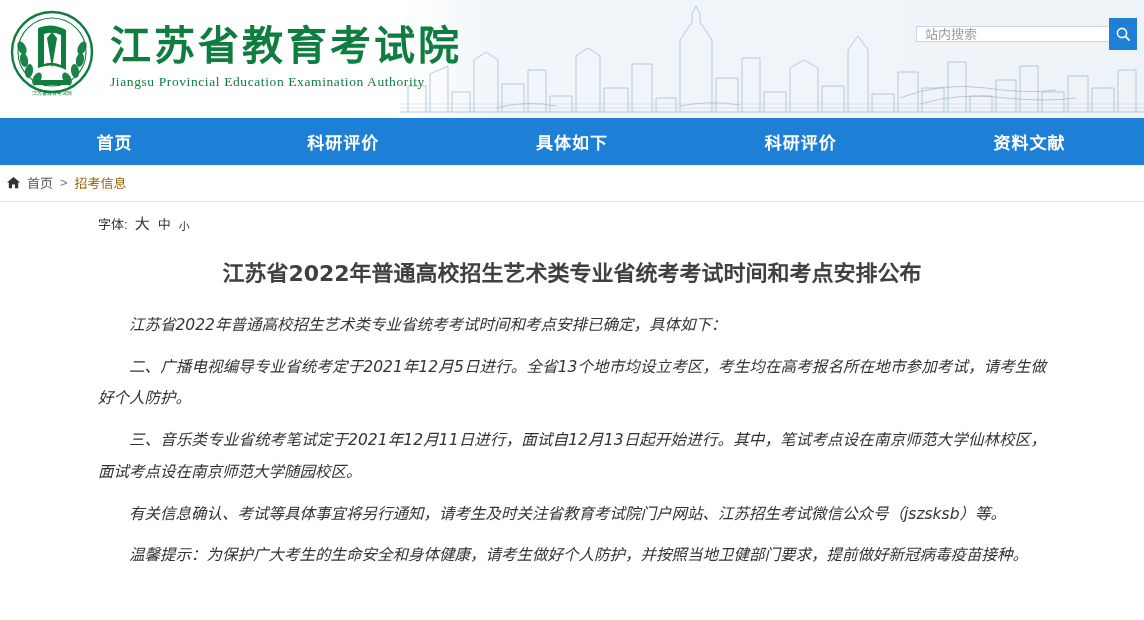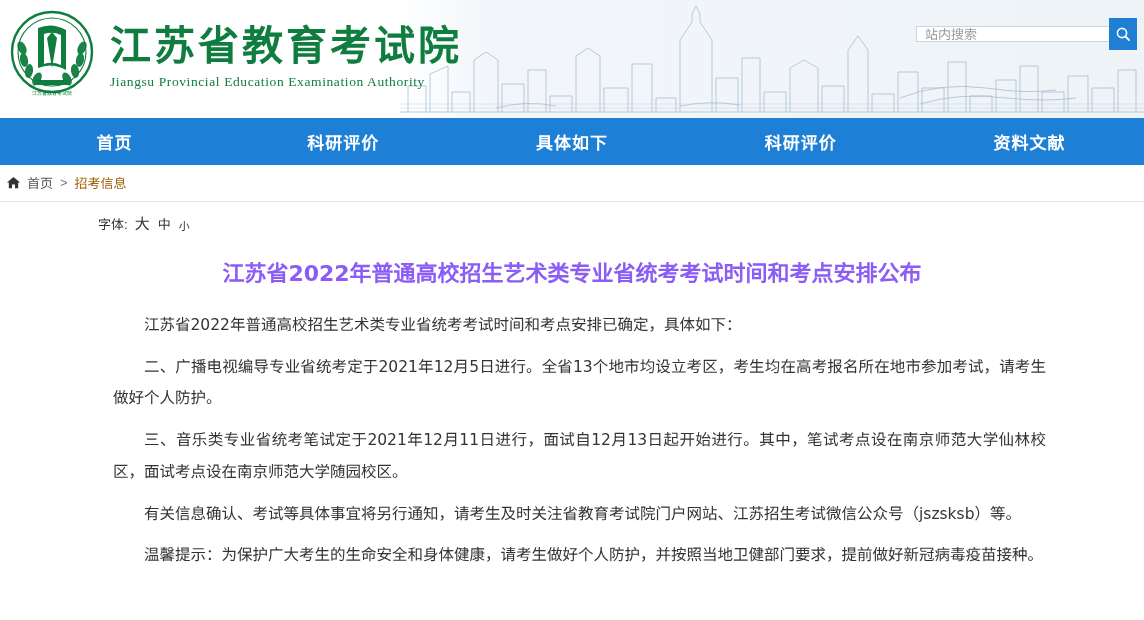--- a/index.html
+++ b/index.html
@@ -153,35 +153,36 @@
   .fs-label { color: #333; }
   .fs-opt { cursor: pointer; color: #333; padding: 0 1px; }
   .fs-opt.big { font-size: 15px; }
   .fs-opt.mid { font-size: 13px; }
   .fs-opt.small { font-size: 11px; }
 
   .article-title {
     text-align: center;
     font-size: 22px;
     font-weight: bold;
-    color: #8b5cf6;
+    color: #404040;
     margin: 22px 0 20px 0;
     line-height: 1.4;
     font-family: "DejaVu Sans", "Liberation Sans", sans-serif;
   }
   .article-body {
     font-size: 15.5px;
     color: #333333;
     line-height: 2.05;
     font-family: "DejaVu Sans", "Liberation Sans", sans-serif;
   }
   .article-body p {
-    margin: 0 0 10px 15px;
+    margin: 0 0 10px 0;
     text-indent: 2em;
     text-align: justify;
+    font-style: italic;
   }
   
   .content-inner { padding-left: 48px; padding-right: 48px; }
 </style>
 </head>
 <body>
 
 <div class="header">
 
   <svg class="skyline" viewBox="0 0 744 118" preserveAspectRatio="none">

